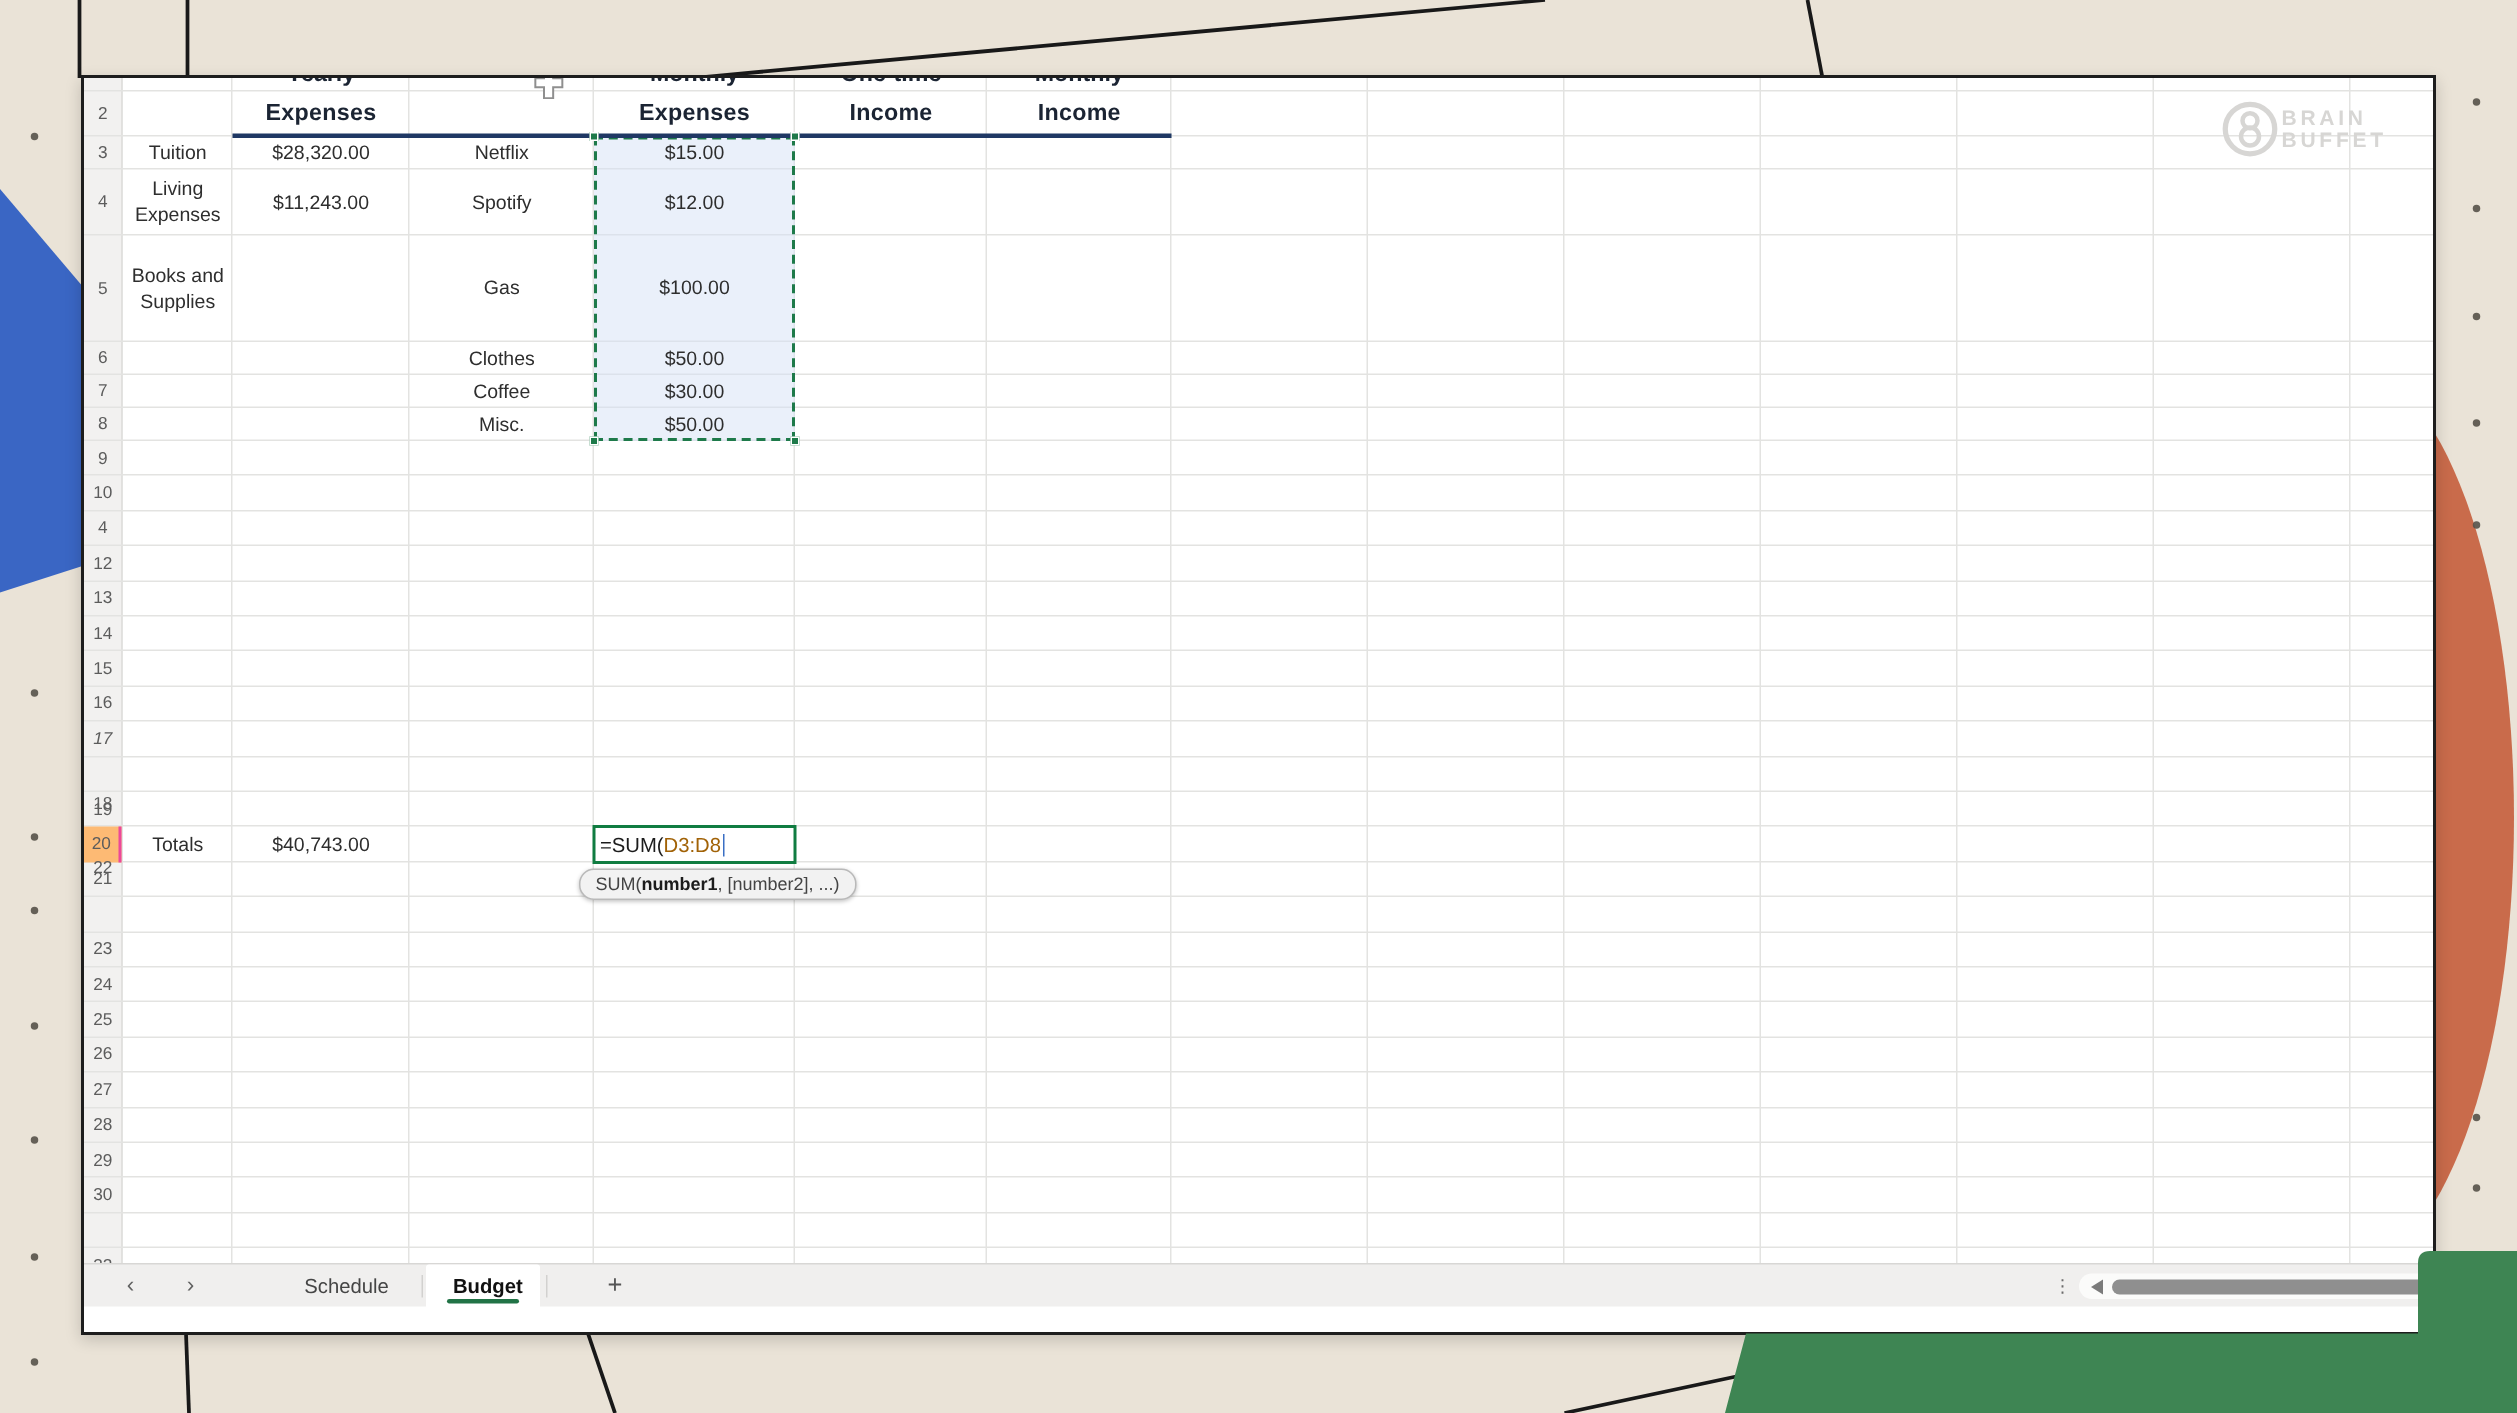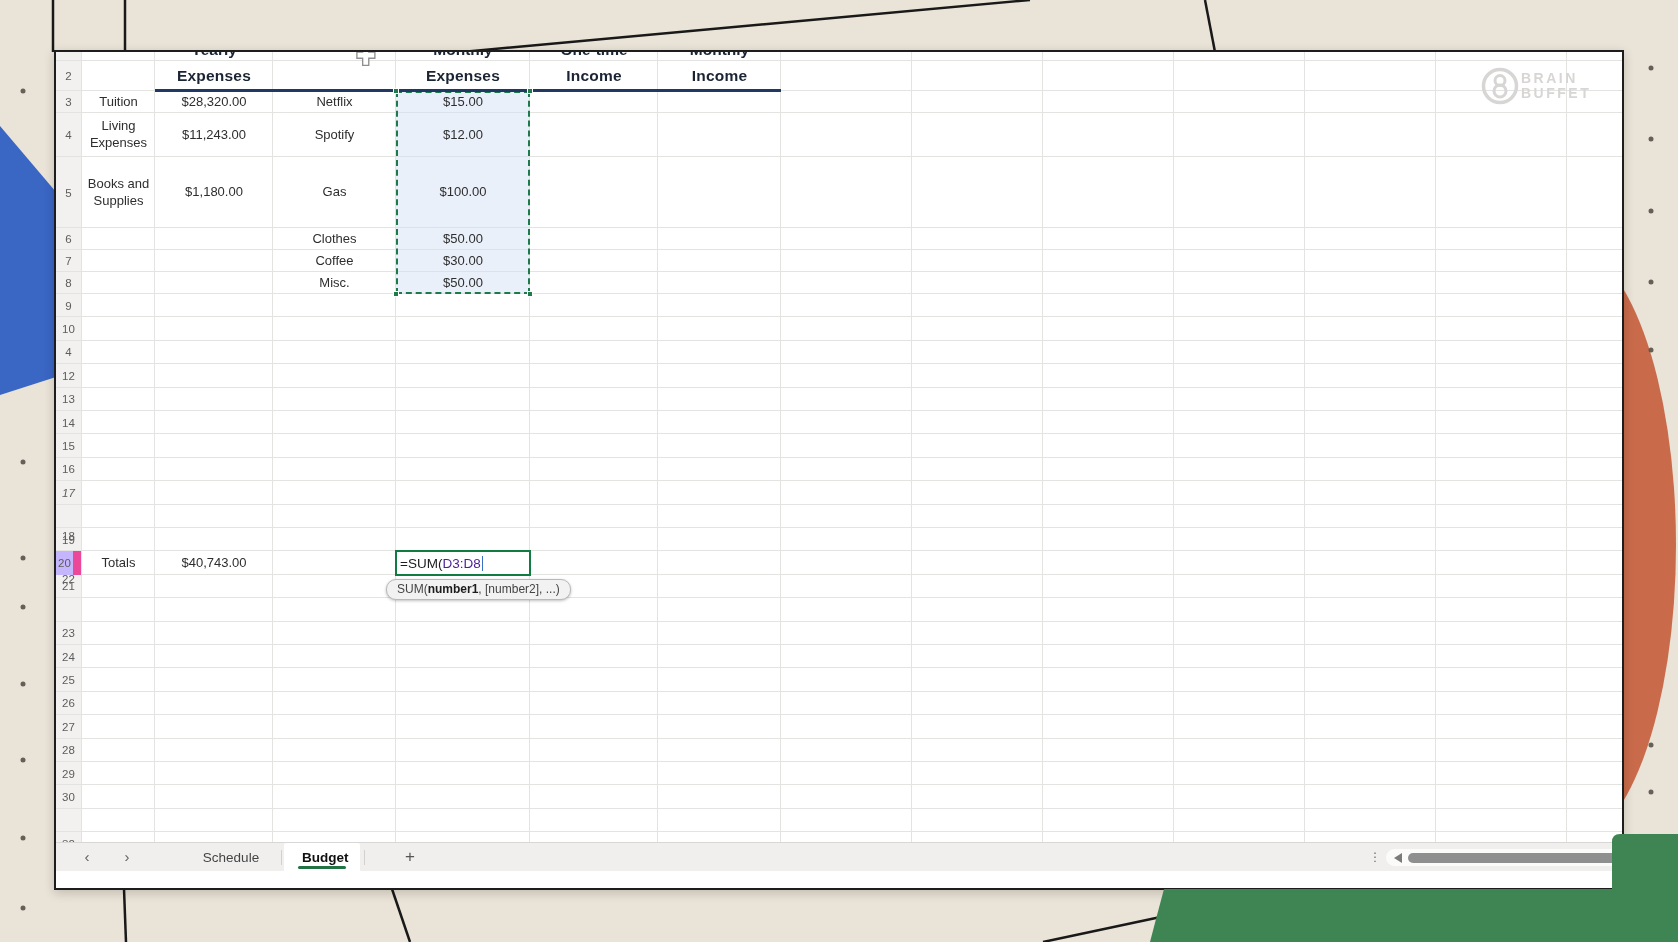--- a/index.html
+++ b/index.html
@@ -19,36 +19,36 @@
     display:flex; flex-direction:column;
   }
   .sheet-grid { position:relative; width:1566px; height:790px; overflow:hidden; background:#fff; flex:none; }
 
   .rowhdr-strip { position:absolute; left:0; top:0; width:26px; height:790px; background:#f2f1f0; border-right:1px solid #c9c8c6; z-index:1; }
   .gl { position:absolute; background:#e3e3e1; z-index:1; }
   .gl.v { top:0; width:1px; height:790px; }
   .gl.h { left:0; height:1px; width:1566px; }
   .rownum { position:absolute; left:0; width:25px; display:flex; align-items:center; justify-content:center;
             font-size:11.5px; color:#5c5c5c; z-index:2; }
-  .rownum.active { border-right:8px solid #ec4899; background:#c4b5fd; }
+  .rownum.active { border-right:2px solid #ec4899; background:#fdba74; }
 
   .cell { position:absolute; display:flex; align-items:center; justify-content:center; text-align:center;
           font-size:13px; color:#2e2e2e; line-height:1.3; z-index:3; white-space:pre-line; }
   .cell.hdr { font-weight:bold; font-size:15.5px; color:#1b2433; letter-spacing:.2px; }
   .cell.partial { overflow:hidden; align-items:flex-start; font-weight:bold; font-size:15.5px; color:#1b2433; z-index:3; }
   .cell.partial span { display:block; margin-top:-12px; }
 
   .hdr-underline { position:absolute; height:3px; background:#1f3864; z-index:4; }
 
   .sel-range { position:absolute; background:rgba(213,226,245,.5); border:2px dashed #1e7a4a; z-index:2; }
   .sel-handle { position:absolute; width:6px; height:6px; background:#1e7a4a; border:1px solid #fff; z-index:5; }
 
   .formula-cell { position:absolute; background:#fff; border:2px solid #107c41; z-index:6;
                   display:flex; align-items:center; padding-left:3px; font-size:13.5px; color:#1c1c1c; }
-  .formula-cell .ref { color:#4c1d95; }
+  .formula-cell .ref { color:#a16207; }
   .caret { display:inline-block; width:1.5px; height:15px; background:#3a6fc4; margin-left:1px; }
   .fx-tip { position:absolute; z-index:7; background:#f2f2f2; border:1px solid #b9b9b9; border-radius:10px;
             padding:2px 10px 3px 10px; font-size:12px; color:#444; box-shadow:0 1px 3px rgba(0,0,0,.25); white-space:nowrap; }
   .fx-tip b { color:#1c1c1c; }
 
   .cursor-icon { position:absolute; z-index:8; }
 
   .bb-logo { position:absolute; left:1424px; top:14px; display:flex; align-items:center; gap:1px; z-index:4; }
   .bb-logo .txt { color:#d7d6d4; font-weight:bold; font-size:14px; letter-spacing:2.5px; line-height:15px; }
 
@@ -220,21 +220,20 @@
       <div class="cell hdr" style="left: 602px; top: 9px; width: 123px; height: 30px;">Income</div>
       <div class="cell" style="left: 26px; top: 39px; width: 73px; height: 22px;">Tuition</div>
       <div class="cell" style="left: 99px; top: 39px; width: 118px; height: 22px;">$28,320.00</div>
       <div class="cell" style="left: 217px; top: 39px; width: 123px; height: 22px;">Netflix</div>
       <div class="cell" style="left: 340px; top: 39px; width: 134px; height: 22px;">$15.00</div>
       <div class="cell" style="left: 26px; top: 61px; width: 73px; height: 44px;">Living Expenses</div>
       <div class="cell" style="left: 99px; top: 61px; width: 118px; height: 44px;">$11,243.00</div>
       <div class="cell" style="left: 217px; top: 61px; width: 123px; height: 44px;">Spotify</div>
       <div class="cell" style="left: 340px; top: 61px; width: 134px; height: 44px;">$12.00</div>
       <div class="cell" style="left: 26px; top: 105px; width: 73px; height: 71px;">Books and Supplies</div>
-      <div class="cell" style="left: 99px; top: 105px; width: 118px; height: 71px;">$1,180.00</div>
       <div class="cell" style="left: 217px; top: 105px; width: 123px; height: 71px;">Gas</div>
       <div class="cell" style="left: 340px; top: 105px; width: 134px; height: 71px;">$100.00</div>
       <div class="cell" style="left: 217px; top: 176px; width: 123px; height: 22px;">Clothes</div>
       <div class="cell" style="left: 340px; top: 176px; width: 134px; height: 22px;">$50.00</div>
       <div class="cell" style="left: 217px; top: 198px; width: 123px; height: 22px;">Coffee</div>
       <div class="cell" style="left: 340px; top: 198px; width: 134px; height: 22px;">$30.00</div>
       <div class="cell" style="left: 217px; top: 220px; width: 123px; height: 22px;">Misc.</div>
       <div class="cell" style="left: 340px; top: 220px; width: 134px; height: 22px;">$50.00</div>
       <div class="cell" style="left: 26px; top: 499.4px; width: 73px; height: 23.4px;">Totals</div>
       <div class="cell" style="left: 99px; top: 499.4px; width: 118px; height: 23.4px;">$40,743.00</div>

